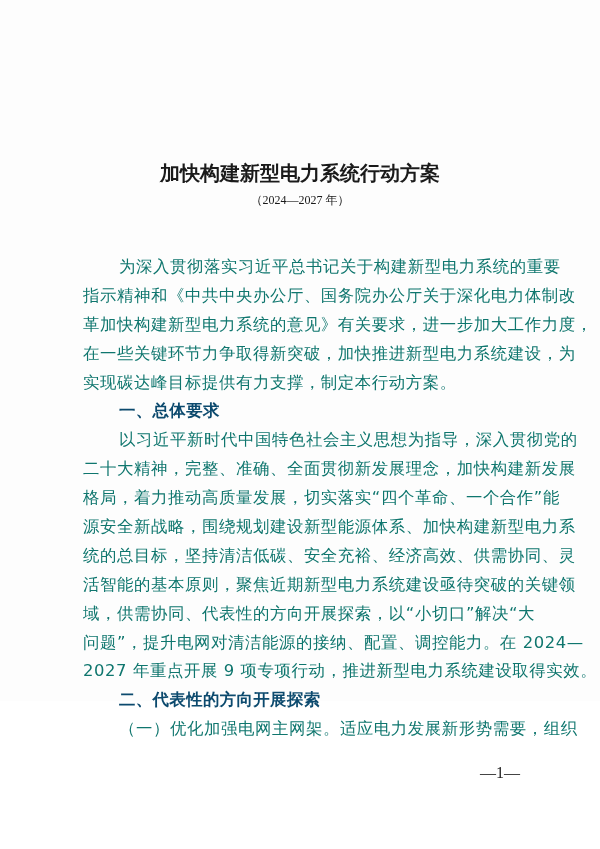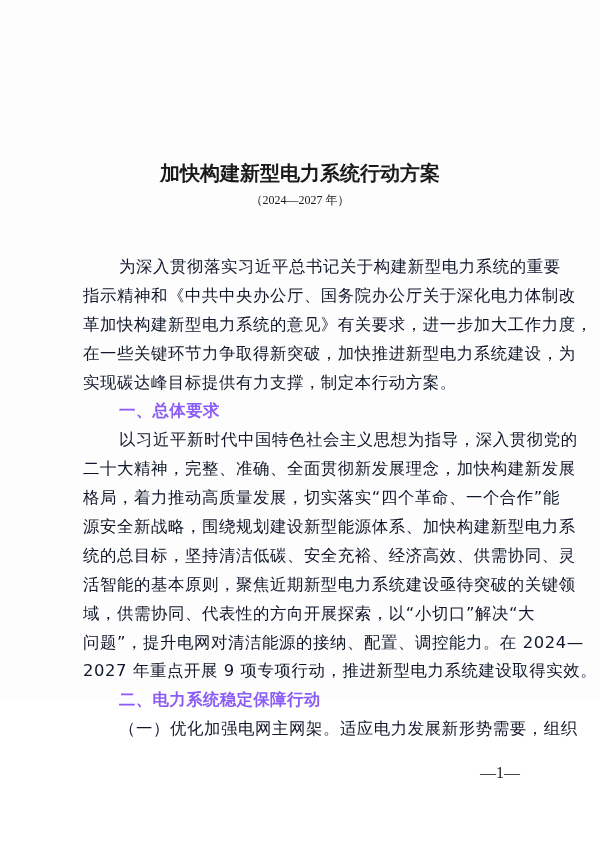--- a/index.html
+++ b/index.html
@@ -50,30 +50,30 @@
     .line {
       height: 28.9px;
       line-height: 28.9px;
       font-size: 16.4px;
       white-space: nowrap;
       text-align: justify;
       text-align-last: justify;
       letter-spacing: 0.6px;
       font-family: "DejaVu Sans", "Liberation Sans", sans-serif;
       font-weight: normal;
-      color: #0f172a;
+      color: #0f766e;
     }
     .line.indent { padding-left: 36px; }
     .line.last { text-align-last: left; }
     .line.heading {
       font-weight: bold;
       padding-left: 36px;
       text-align-last: left;
       letter-spacing: 0.4px;
-      color: #8b5cf6;
+      color: #0c4a6e;
     }
     .page-number {
       position: absolute;
       left: 470px;
       width: 60px;
       top: 762px;
       text-align: center;
       font-size: 16px;
       line-height: 22px;
       font-family: "Liberation Serif", "DejaVu Serif", serif;
@@ -104,21 +104,21 @@
       <div class="line">二十大精神，完整、准确、全面贯彻新发展理念，加快构建新发展</div>
       <div class="line">格局，着力推动高质量发展，切实落实“四个革命、一个合作”能</div>
       <div class="line">源安全新战略，围绕规划建设新型能源体系、加快构建新型电力系</div>
       <div class="line">统的总目标，坚持清洁低碳、安全充裕、经济高效、供需协同、灵</div>
       <div class="line">活智能的基本原则，聚焦近期新型电力系统建设亟待突破的关键领</div>
       <div class="line">域，供需协同、代表性的方向开展探索，以“小切口”解决“大</div>
       <div class="line">问题”，提升电网对清洁能源的接纳、配置、调控能力。在 2024—</div>
       <div class="line last">2027 年重点开展 9 项专项行动，推进新型电力系统建设取得实效。</div>
     </div>
 
-    <div class="line heading">二、电力系统稳定保障行动</div>
+    <div class="line heading">二、代表性的方向开展探索</div>
 
     <div>
       <div class="line indent">（一）优化加强电网主网架。适应电力发展新形势需要，组织</div>
     </div>
   </div>
 
   <div class="page-number">—1—</div>
 </div>
 
 </body></html>

